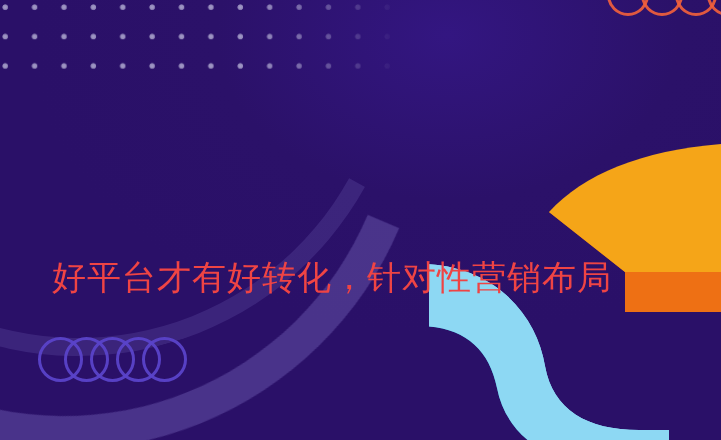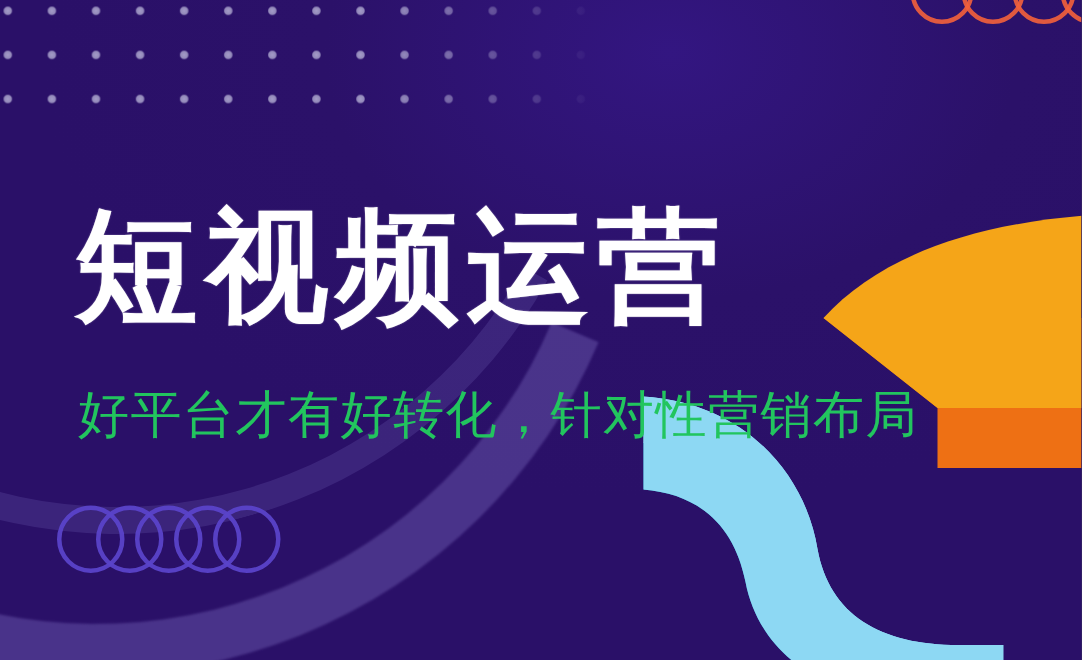--- a/index.html
+++ b/index.html
@@ -157,21 +157,21 @@
     font-family: "DejaVu Sans", "Liberation Sans", sans-serif;
     text-shadow: 0 0 1px rgba(255,255,255,0.55);
   }
   .subline {
     position: absolute;
     left: 2px;
     top: 261px;
     font-size: 34px;
     line-height: 1;
     letter-spacing: 1px;
-    color: #22c55e;
+    color: #ef4444;
     white-space: nowrap;
     font-family: "Liberation Serif", "DejaVu Serif", serif;
   }
 </style>
 </head>
 <body>
 
 <div id="banner">
 
   <div class="bg-base"></div>
@@ -235,17 +235,16 @@
 
   <div class="ring-blue-wrap">
     <div class="ring-b b1"></div>
     <div class="ring-b b2"></div>
     <div class="ring-b b3"></div>
     <div class="ring-b b4"></div>
     <div class="ring-b b5"></div>
   </div>
 
   <div class="copy">
-    <div class="headline">短视频运营</div>
     <div class="subline">好平台才有好转化，针对性营销布局</div>
   </div>
 
 </div>
 
 </body></html>

